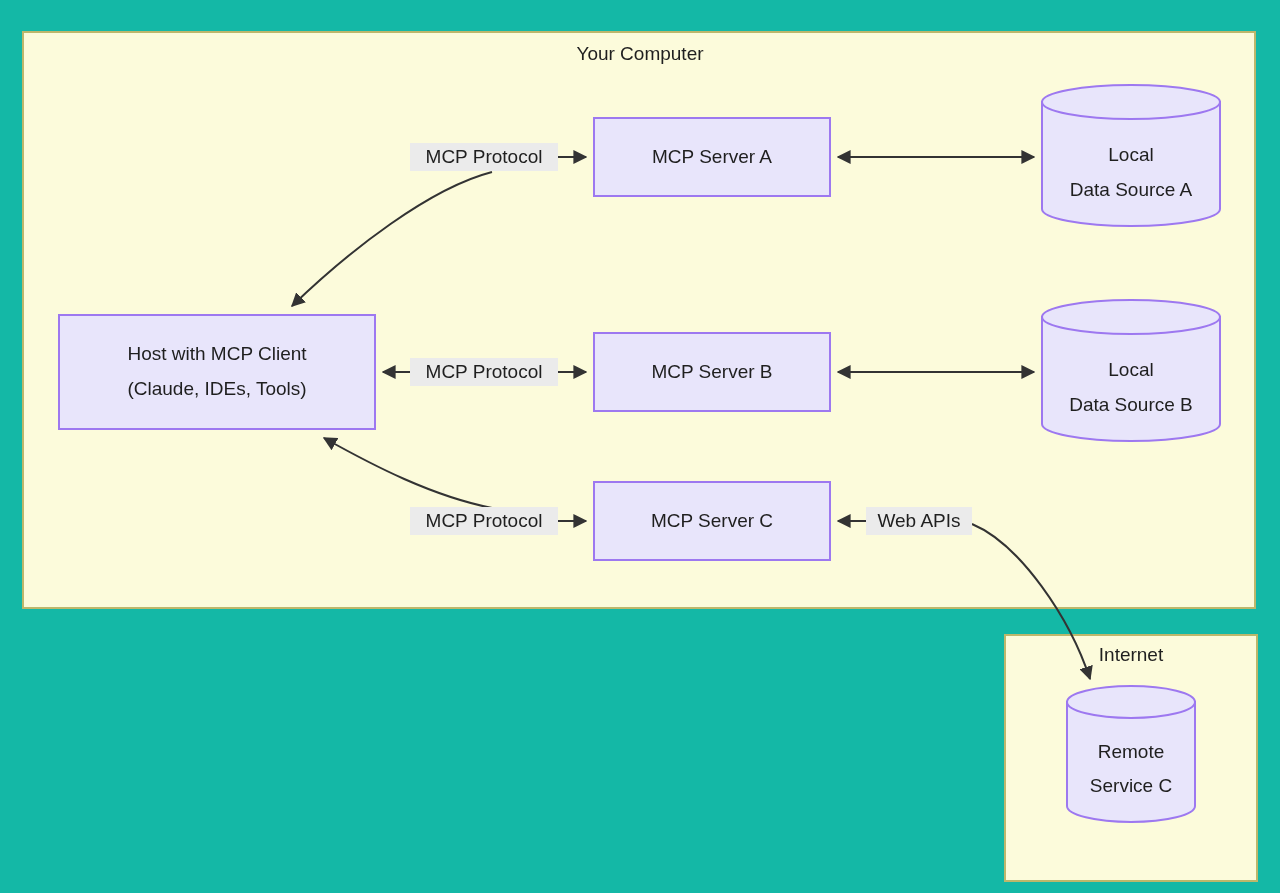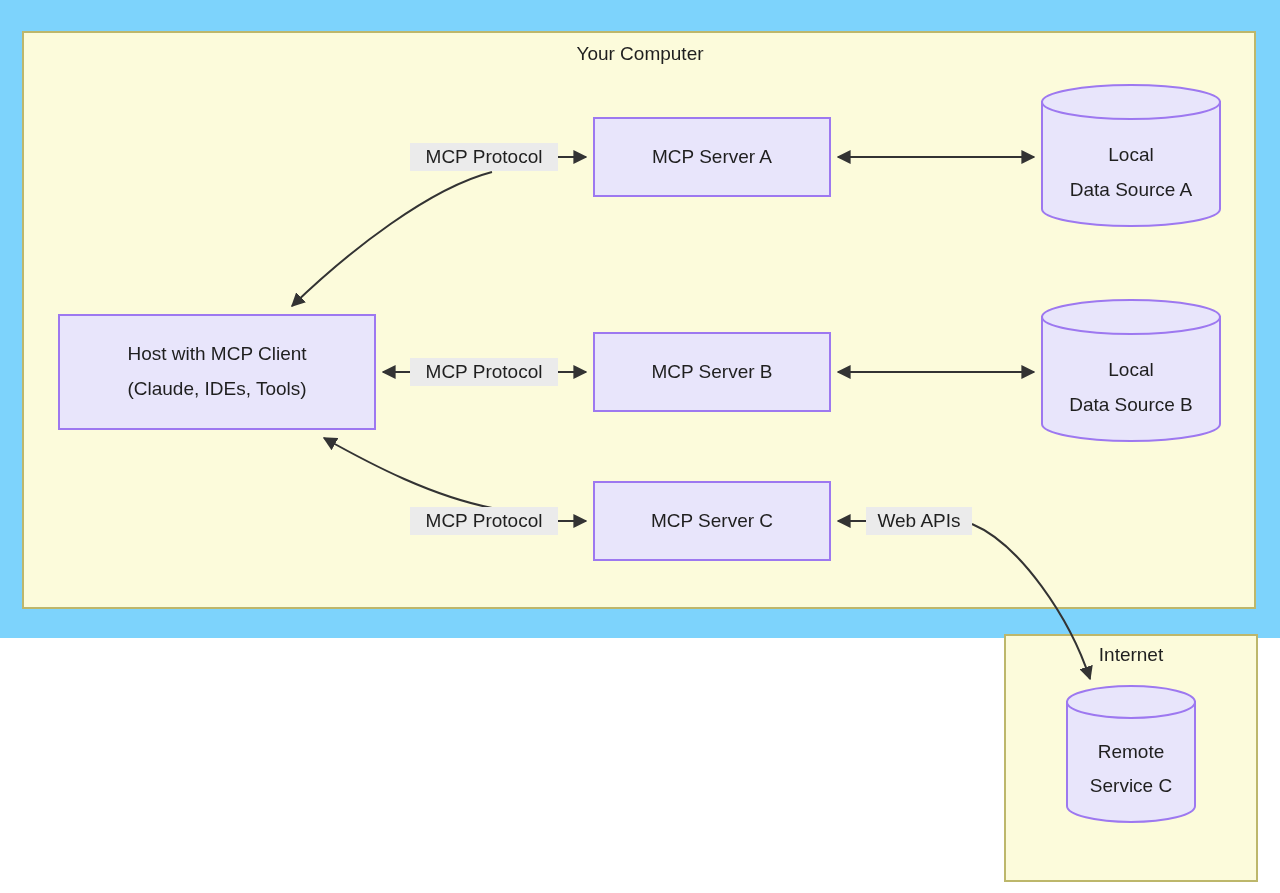--- a/index.html
+++ b/index.html
@@ -10,22 +10,22 @@
   }
   body {
     width: 1280px;
     height: 893px;
     font-family: "Liberation Sans", sans-serif;
     overflow: hidden;
   }
   #diagram-root {
     position: relative;
     width: 1280px;
-    height: 638px;
-    background: #7dd3fc;
+    height: 893px;
+    background: #14b8a6;
   }
   svg.layer {
     position: absolute;
     left: 0;
     top: 0;
     width: 1280px;
     height: 893px;
     overflow: visible;
   }
   .group-box {

